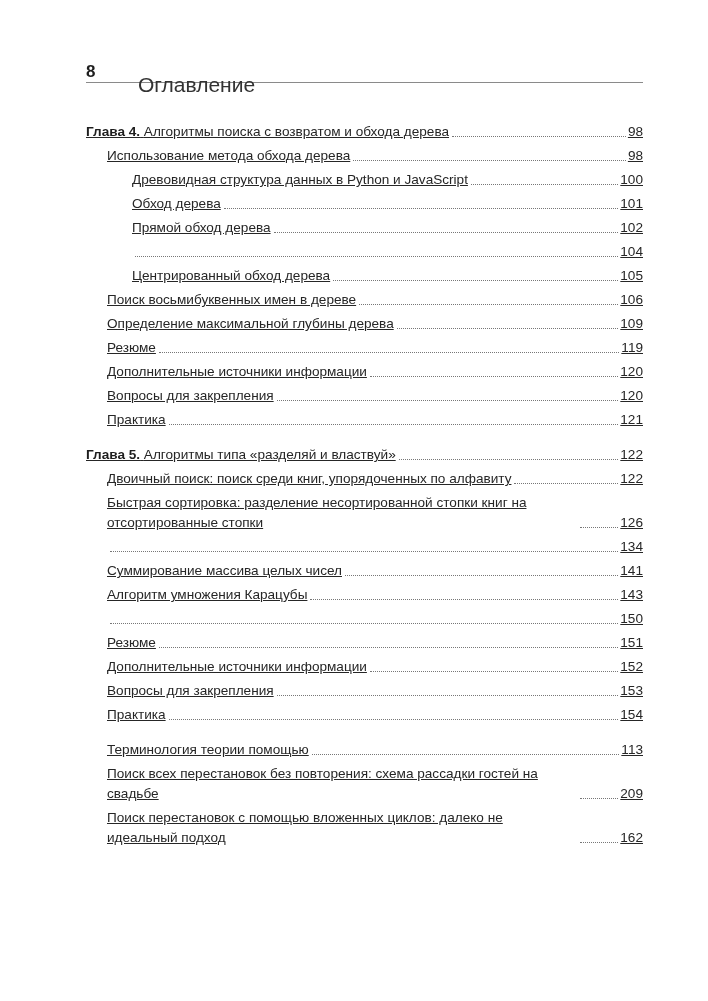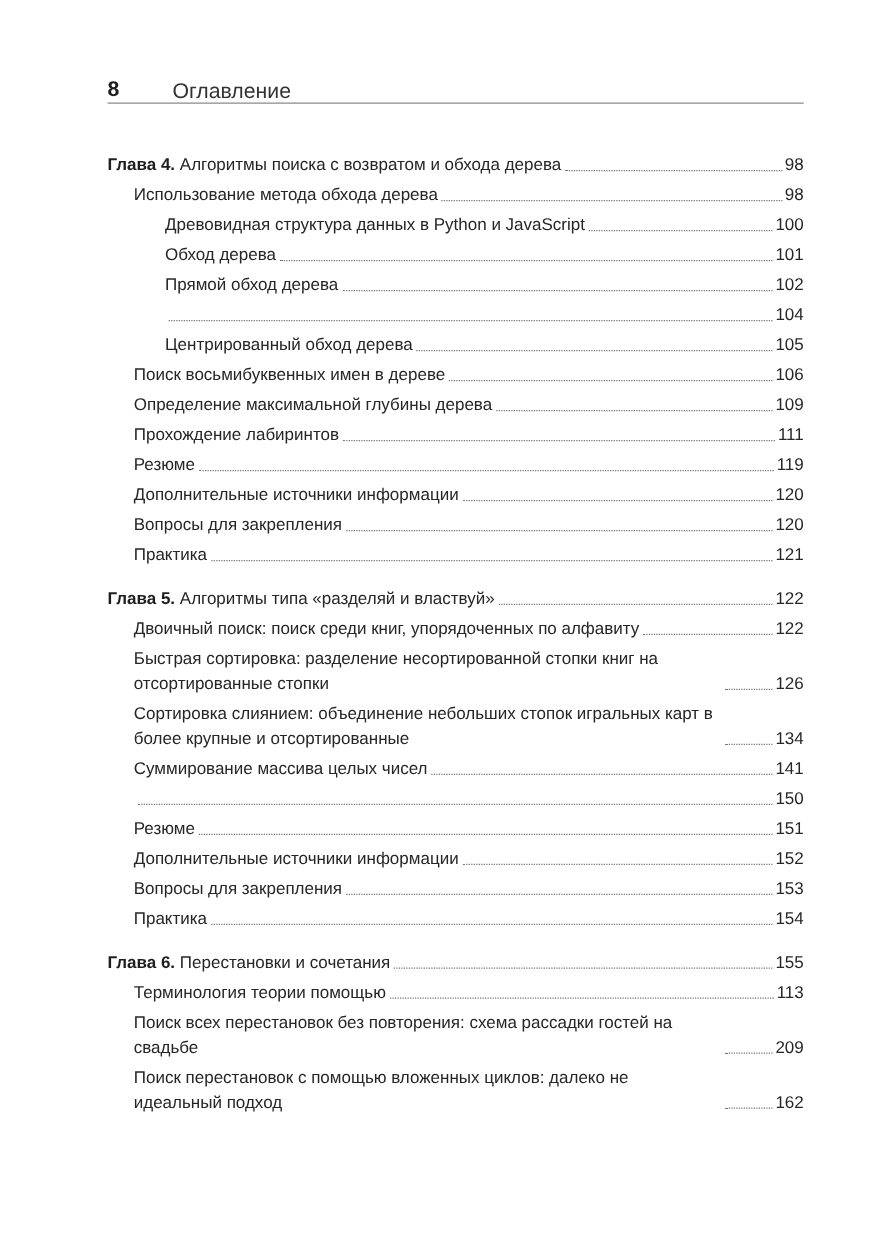--- a/index.html
+++ b/index.html
@@ -9,23 +9,23 @@
     color: #262626; overflow: hidden;
   }
   .page-header {
     position: absolute; left: 86px; top: 60px; width: 557px; height: 22px;
     border-bottom: 1.5px solid #8a8a8a;
   }
   .page-number {
     position: absolute; left: 0; top: 2px; font-weight: bold; font-size: 17px; color: #1e1e1e;
   }
   .header-title {
-    position: absolute; left: 52px; top: 3px; font-size: 17px; color: #333;
+    position: absolute; left: 52px; top: 13px; font-size: 21px; color: #333;
   }
-  .toc { position: absolute; left: 86px; top: 122px; width: 557px; }
+  .toc { position: absolute; left: 86px; top: 122px; width: 557px; text-decoration: underline; }
   .chapter { margin-bottom: 15px; }
   .entry {
     position: relative; display: flex; align-items: flex-end;
     font-size: 13.6px; line-height: 20px; margin-bottom: 4px;
   }
   .entry.level-0 { padding-left: 0; }
   .entry.level-1 { padding-left: 21px; }
   .entry.level-2 { padding-left: 46px; }
   .entry .title { flex: 0 1 auto; white-space: normal; }
   .entry .lead { flex: 1 1 auto; border-bottom: 1px dotted #777; margin: 0 2px 5px 3px; min-width: 10px; }
@@ -82,25 +82,20 @@
         <span class="title">Поиск восьмибуквенных имен в дереве</span>
         <span class="lead"></span>
         <span class="page">106</span>
       </div>
     <div class="entry level-1">
         <span class="title">Определение максимальной глубины дерева</span>
         <span class="lead"></span>
         <span class="page">109</span>
       </div>
     <div class="entry level-1">
-        <span class="title">Прохождение лабиринтов</span>
-        <span class="lead"></span>
-        <span class="page">111</span>
-      </div>
-    <div class="entry level-1">
         <span class="title">Резюме</span>
         <span class="lead"></span>
         <span class="page">119</span>
       </div>
     <div class="entry level-1">
         <span class="title">Дополнительные источники информации</span>
         <span class="lead"></span>
         <span class="page">120</span>
       </div>
     <div class="entry level-1">
@@ -125,28 +120,32 @@
         <span class="title">Двоичный поиск: поиск среди книг, упорядоченных по алфавиту</span>
         <span class="lead"></span>
         <span class="page">122</span>
       </div>
     <div class="entry level-1 multiline">
         <span class="title">Быстрая сортировка: разделение несортированной стопки книг на отсортированные стопки</span>
         <span class="lead"></span>
         <span class="page">126</span>
       </div>
     <div class="entry level-1 multiline">
-        <span class="title">Сортировка слиянием: объединение небольших стопок игральных карт в более крупные и отсортированные</span>
         <span class="lead"></span>
         <span class="page">134</span>
       </div>
     <div class="entry level-1">
         <span class="title">Суммирование массива целых чисел</span>
         <span class="lead"></span>
         <span class="page">141</span>
+      </div>
+    <div class="entry level-1">
+        <span class="title">Алгоритм умножения Карацубы</span>
+        <span class="lead"></span>
+        <span class="page">143</span>
       </div>
     <div class="entry level-1">
         <span class="lead"></span>
         <span class="page">150</span>
       </div>
     <div class="entry level-1">
         <span class="title">Резюме</span>
         <span class="lead"></span>
         <span class="page">151</span>
       </div>
@@ -161,25 +160,20 @@
         <span class="page">153</span>
       </div>
     <div class="entry level-1">
         <span class="title">Практика</span>
         <span class="lead"></span>
         <span class="page">154</span>
       </div>
   </div>
 
   <div class="chapter">
-    <div class="entry level-0">
-      <span class="title"><span class="chap-label">Глава 6.</span> <span>Перестановки и сочетания</span></span>
-      <span class="lead"></span>
-      <span class="page">155</span>
-    </div>
     <div class="entry level-1">
         <span class="title">Терминология теории помощью</span>
         <span class="lead"></span>
         <span class="page">113</span>
       </div>
     <div class="entry level-1 multiline">
         <span class="title">Поиск всех перестановок без повторения: схема рассадки гостей на свадьбе</span>
         <span class="lead"></span>
         <span class="page">209</span>
       </div>

